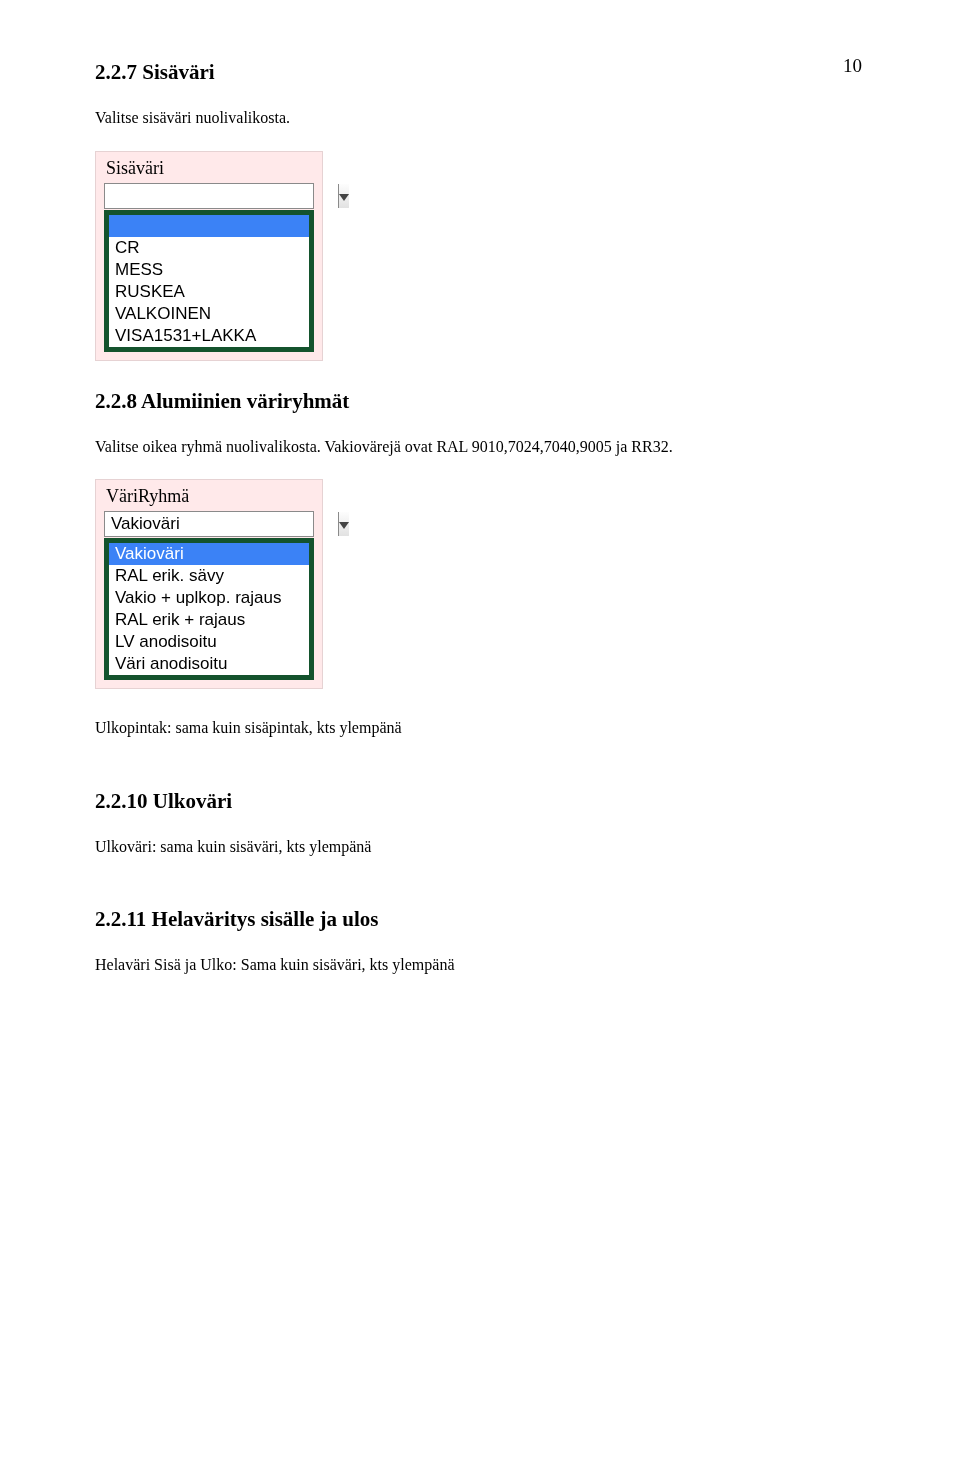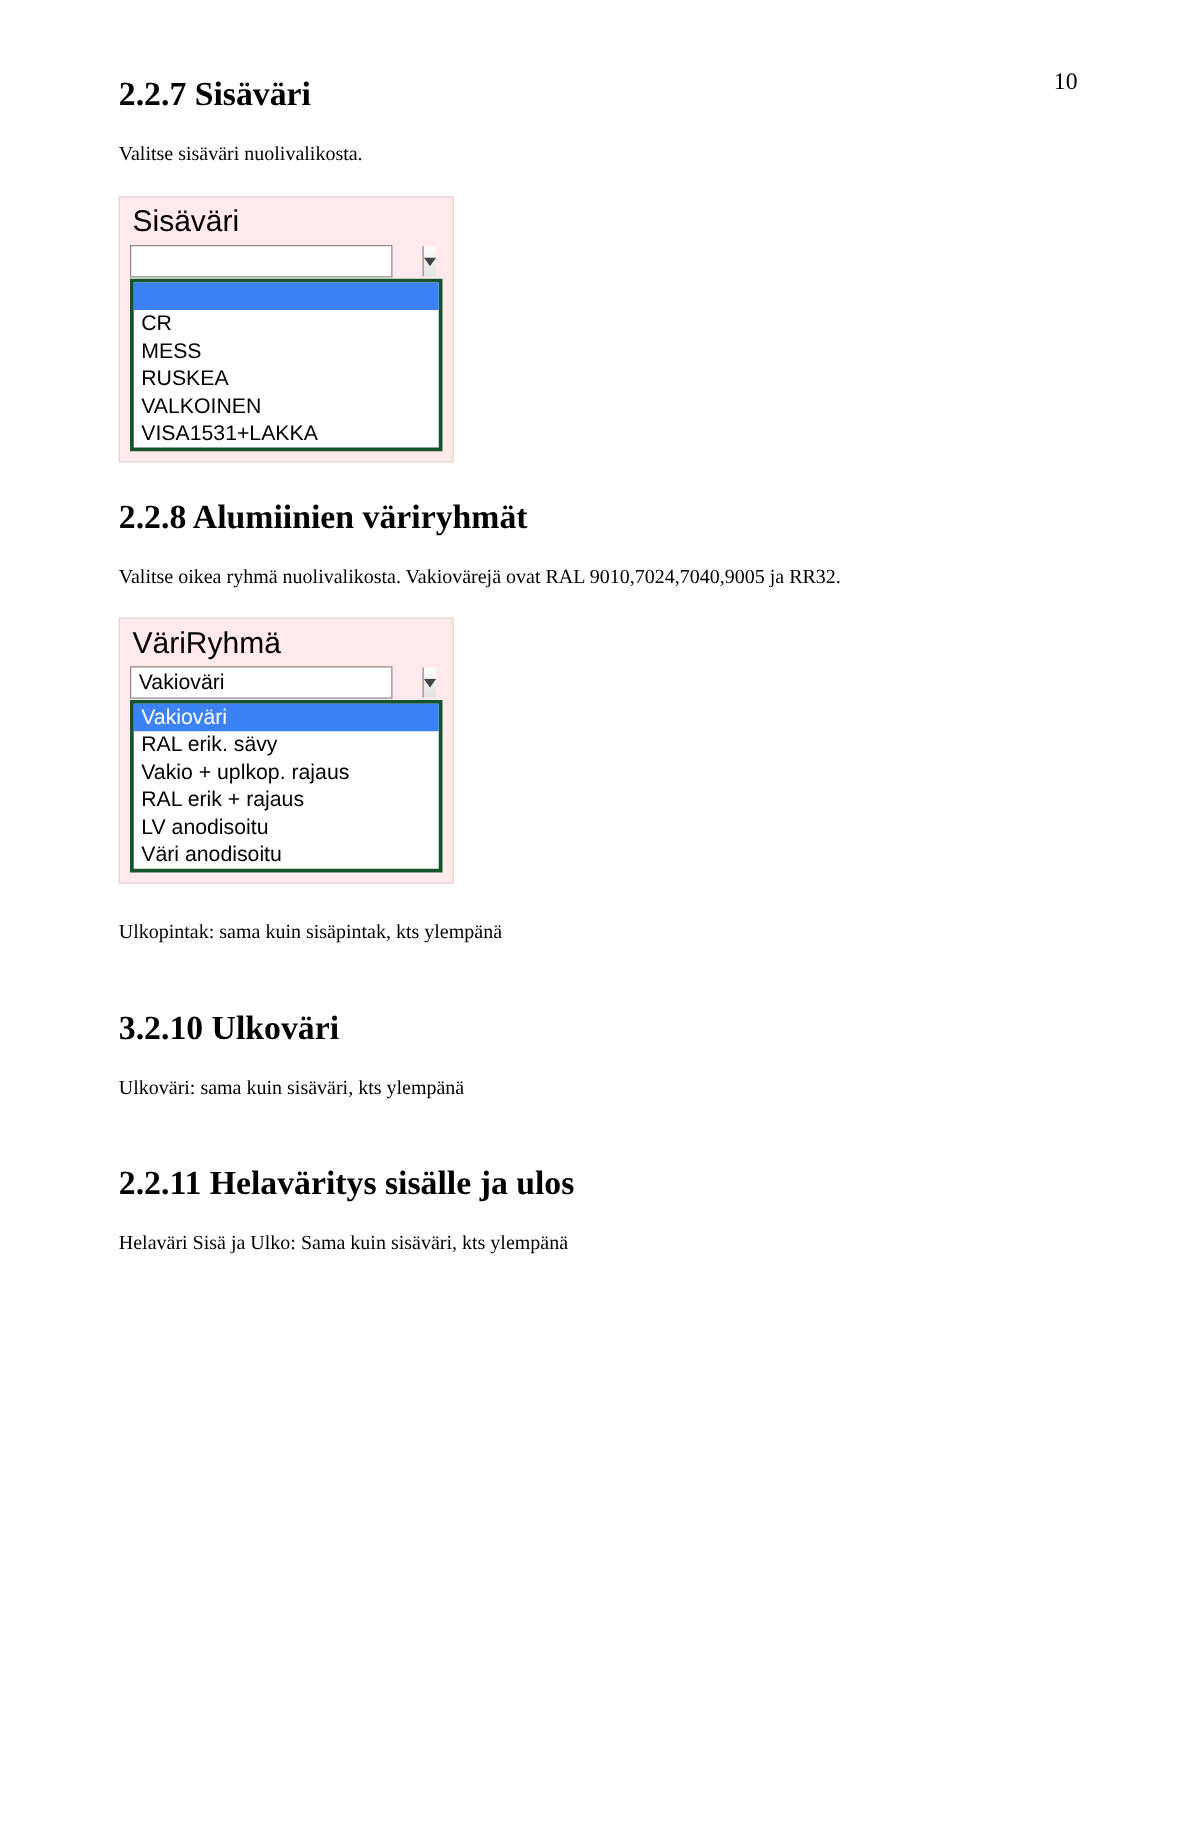--- a/index.html
+++ b/index.html
@@ -16,42 +16,43 @@
     box-sizing: border-box;
     position: relative;
   }
   .page-number {
     position: absolute;
     top: 55px;
     right: 98px;
     font-size: 19px;
   }
   h2.section {
-    font-size: 27px;
+    font-size: 21px;
     font-weight: bold;
     margin: 0 0 22px 0;
   }
   p.body {
     font-size: 16px;
     margin: 0 0 22px 0;
     line-height: 1.35;
   }
   
   .ui-panel {
     background: #ffe9ea;
     border: 1px solid #e6d2d3;
     display: inline-block;
     padding: 6px 8px 8px 8px;
     margin-bottom: 28px;
     font-family: Arial, Helvetica, sans-serif;
   }
   .ui-label {
-    font-size: 24px;
+    font-size: 18px;
     color: #000;
     margin: 0 0 4px 2px;
+    font-family: Liberation Serif, serif;
   }
   .ui-combo {
     display: flex;
     align-items: stretch;
     background: #fff;
     border: 1px solid #8a8a8a;
     width: 210px;
     height: 26px;
     box-sizing: border-box;
   }
@@ -72,22 +73,22 @@
     align-items: center;
     justify-content: center;
     cursor: pointer;
   }
   .ui-combo-btn svg {
     width: 10px;
     height: 7px;
   }
   .ui-listbox {
     background: #fff;
-    border: 3px solid #14532d;
-    width: 250px;
+    border: 5px solid #14532d;
+    width: 210px;
     box-sizing: border-box;
     font-size: 17px;
     margin-top: 1px;
   }
   .ui-option {
     padding: 1px 6px;
     cursor: default;
     white-space: nowrap;
   }
   .ui-option.selected {
@@ -157,21 +158,21 @@
       </div>
   </div>
 
 
   
   <p class="body">Ulkopintak: sama kuin sisäpintak, kts ylempänä</p>
 
   <div class="sp28"></div>
 
   
-  <h2 class="section">3.2.10 Ulkoväri</h2>
+  <h2 class="section">2.2.10 Ulkoväri</h2>
   <p class="body">Ulkoväri: sama kuin sisäväri, kts ylempänä</p>
 
   <div class="sp28"></div>
 
   
   <h2 class="section">2.2.11 Helaväritys sisälle ja ulos</h2>
   <p class="body">Helaväri Sisä ja Ulko: Sama kuin sisäväri, kts ylempänä</p>
 
 </div>
 

